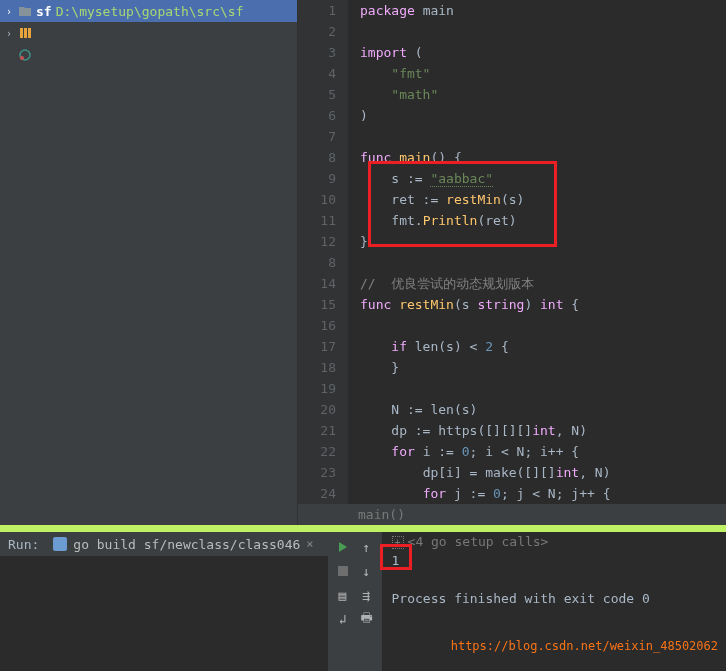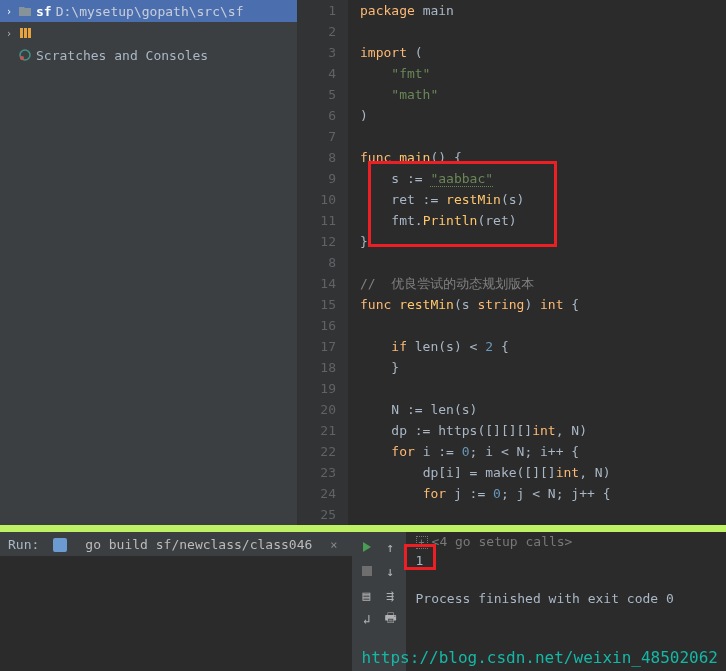--- a/index.html
+++ b/index.html
@@ -13,75 +13,74 @@
 .folder{color:#87939a}
 .folder svg{fill:#87939a}
 .editor{flex:1;display:flex;flex-direction:column;position:relative}
 .code-area{flex:1;display:flex;position:relative;overflow:hidden}
 .gutter{width:50px;background:#313335;text-align:right;padding-right:12px;color:#606366;position:relative}
 .gutter-line{height:21px;line-height:21px;position:relative}
 .code{flex:1;padding:0;position:relative}
 .line{height:21px;line-height:21px;white-space:pre}
 .code-inner{padding-left:12px;position:relative}
 .red-box1{position:absolute;border:3px solid #ec1f25;pointer-events:none}
-.kw{color:#fdba74}
+.kw{color:#f0abfc}
 .str{color:#6a8759}
 .fn{color:#ffc66d}
 .num{color:#6897bb}
 .com{color:#808080}
 .pkg{color:#a9b7c6}
 .stack{height:21px;line-height:21px;padding-left:60px;background:#3c3f41;color:#787878;font-style:normal}
 .bottom{height:146px;display:flex;flex-direction:row;background:#2b2b2b;border-top:7px solid #bef264}
 .run-header{display:flex;align-items:center;height:24px;background:#3c3f41;padding:0 8px;gap:8px}
-.run-tab{display:flex;align-items:flex-end;gap:18px;padding:2px 6px;color:#bbb}
+.run-tab{display:flex;align-items:center;gap:6px;padding:2px 6px;color:#bbb}
 .close-x{color:#888;font-size:12px}
 .run-body{flex:1;display:flex}
 .run-tools{width:54px;background:#3c3f41;display:grid;grid-template-columns:1fr 1fr;gap:2px;padding:4px;align-content:start}
 .tool-btn{width:22px;height:22px;display:flex;align-items:center;justify-content:center;color:#afb1b3}
 .console{flex:1;padding:0 10px;position:relative}
 .console .line{height:19px;line-height:19px}
 .red-box2{position:absolute;border:3px solid #ec1f25}
-.watermark{position:absolute;right:8px;bottom:4px;color:#14b8a6;font-size:16px}
+.watermark{position:absolute;right:8px;bottom:18px;color:#f97316;font-size:12px}
 .go-icon{width:14px;height:14px;background:#6b9bd1;border-radius:2px}
 .scratch-icon{width:14px;height:14px}
 </style>
 </head>
 <body>
 
 <div class="top">
   <div class="tree">
     <div class="tree-row sel">
       <span class="chev">›</span>
       <span class="icon folder">
           <svg viewBox="0 0 14 14" width="14" height="14">
             <path d="M1 3h5l1 1h6v8H1z"></path>
           </svg>
         </span>
       <b>sf</b>
-      <span style="color:#e5e5e5;opacity:0.8">D:\mysetup\gopath\src\sf</span>
+      <span style="color:#bef264;opacity:0.8">D:\mysetup\gopath\src\sf</span>
     </div>
     <div class="tree-row">
       <span class="chev">›</span>
       <span class="icon">
           <svg viewBox="0 0 14 14" width="14" height="14">
             <rect x="2" y="2" width="3" height="10" fill="#e8a33d"></rect>
             <rect x="6" y="2" width="3" height="10" fill="#e8a33d"></rect>
             <rect x="10" y="2" width="3" height="10" fill="#e8a33d"></rect>
           </svg>
         </span>
     </div>
     <div class="tree-row">
       <span class="chev"></span>
       <span class="icon scratch-icon">
           <svg viewBox="0 0 14 14" width="14" height="14">
             <circle cx="7" cy="7" r="5" fill="none" stroke="#3d9488" stroke-width="1.5"></circle>
             <circle cx="4" cy="10" r="2" fill="#c75450"></circle>
           </svg>
         </span>
-      <span>Scratches and Consoles</span>
     </div>
   </div>
 
   <div class="editor">
     <div class="code-area">
       <div class="gutter">
         <div class="gutter-line">1</div>
         <div class="gutter-line">2</div>
         <div class="gutter-line">3</div>
         <div class="gutter-line">4</div>
@@ -130,20 +129,21 @@
 <div class="line"></div>
 <div class="line">    <span>N := len(s)</span></div>
 <div class="line">    <span>dp := https([][][]</span><span class="kw">int</span><span>, N)</span></div>
 <div class="line">    <span class="kw">for </span><span>i := </span><span class="num">0</span><span>; i &lt; N; i++ {</span></div>
 <div class="line">        <span>dp[i] = make([][]</span><span class="kw">int</span><span>, N)</span></div>
 <div class="line">        <span class="kw">for </span><span>j := </span><span class="num">0</span><span>; j &lt; N; j++ {</span></div>
           <div class="red-box1" style="top:161px;left:20px;width:189px;height:86px"></div>
         </div>
       </div>
     </div>
+    <div class="stack"><span>main()</span></div>
   </div>
 </div>
 
 <div class="bottom">
   <div class="run-header">
     <span>Run:</span>
     <div class="run-tab">
       <span class="go-icon"></span>
       <span>go build sf/newclass/class046</span>
       <span class="close-x">×</span>

